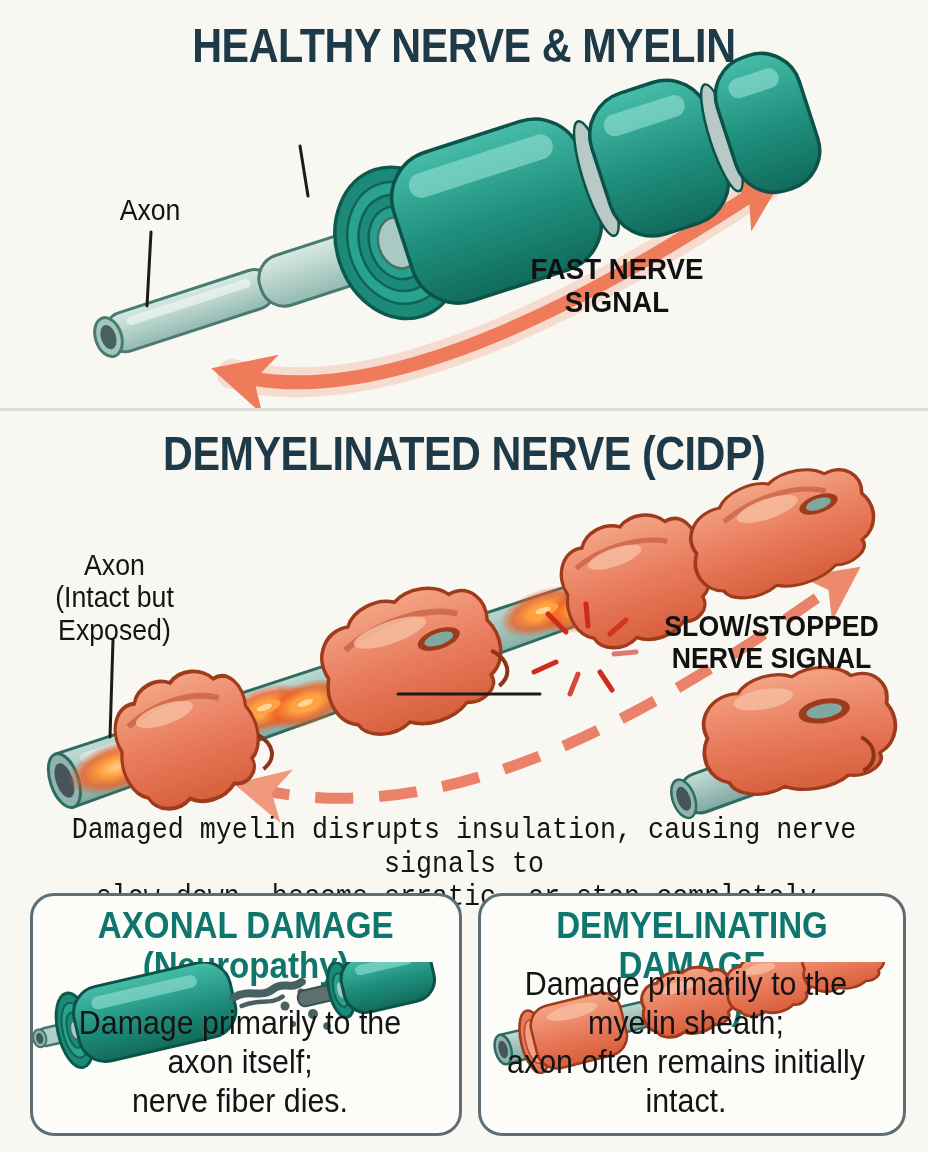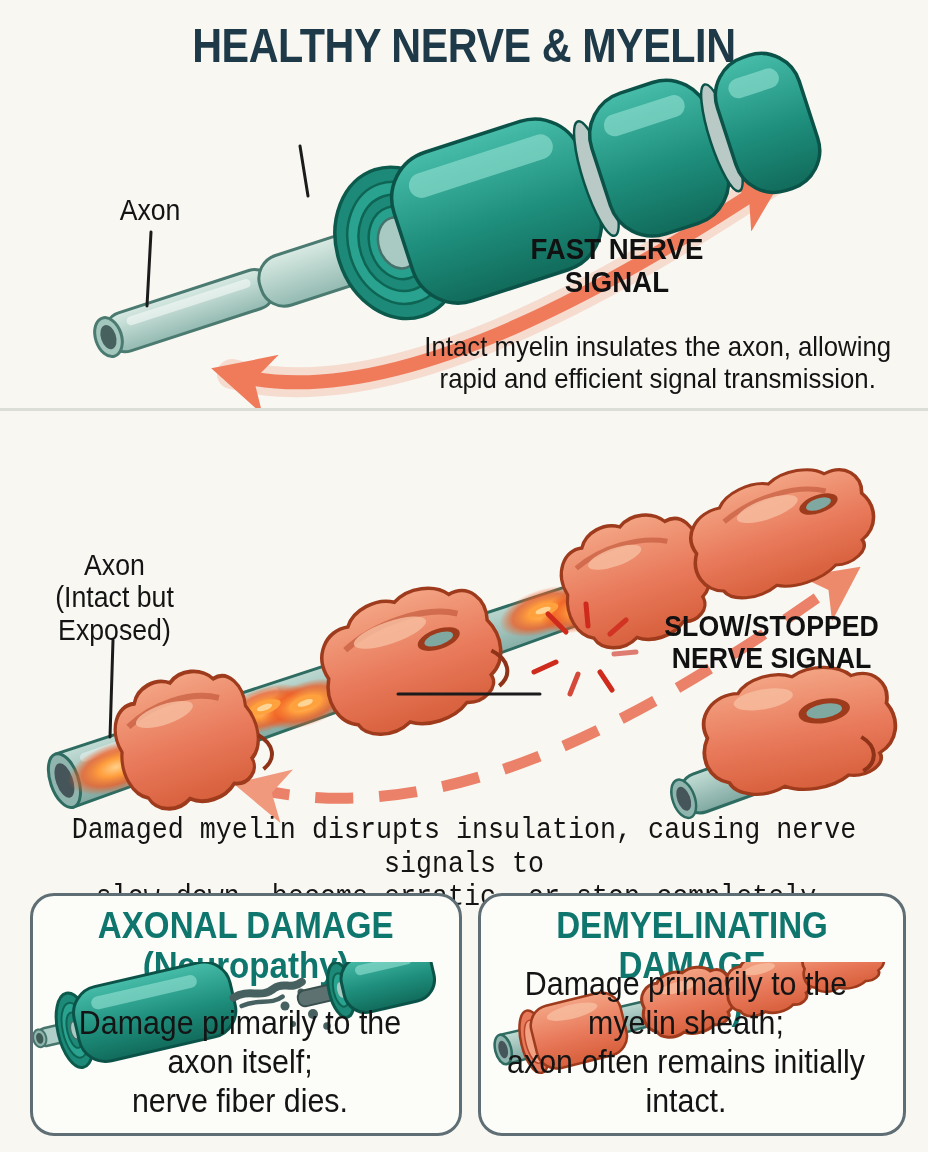--- a/index.html
+++ b/index.html
@@ -85,31 +85,30 @@
       <rect x="656" y="-52" width="52" height="20" rx="10" fill="#9fe8d8" opacity="0.55"></rect>
     </g>
 
     <line x1="300" y1="146" x2="308" y2="196" stroke="#1b1b1b" stroke-width="3" stroke-linecap="round"></line>
     <line x1="151" y1="232" x2="147" y2="306" stroke="#1b1b1b" stroke-width="3" stroke-linecap="round"></line>
   </svg>
 
   <div class="abs plain-label" style="left:75px;width:150px;top:194px;text-align:center;">
     <span class="cx92">Axon</span>
   </div>
-  <div class="abs bold-label" style="left:467px;width:300px;top:232px;text-align:center;">
+  <div class="abs bold-label" style="left:467px;width:300px;top:252px;text-align:center;">
     <span class="cx92">FAST NERVE
 SIGNAL</span>
   </div>
-  <div class="abs desc-text" style="left:400px;width:516px;top:331px;text-align:center;">
-    <span class="cx92">Intact myelin insulates the axon, allowing
-rapid and efficient signal transmission.</span>
-  </div>
 
   <div class="divider" style="top:408px;"></div>
 
+  <div class="center-line big-title" style="top:430px;">
+    <span class="cx">DEMYELINATED NERVE (CIDP)</span>
+  </div>
 
   <svg class="abs" style="left:0;top:410px;" width="928" height="470" viewBox="0 0 928 470">
     <defs>
       <linearGradient id="axon2Grad" x1="0" y1="0" x2="0" y2="1">
         <stop offset="0" stop-color="#c2ddd5"></stop>
         <stop offset="1" stop-color="#7fa8a1"></stop>
       </linearGradient>
       <linearGradient id="dmGrad" x1="0" y1="0" x2="0" y2="1">
         <stop offset="0" stop-color="#f3a484"></stop>
         <stop offset="0.55" stop-color="#e8795a"></stop>

